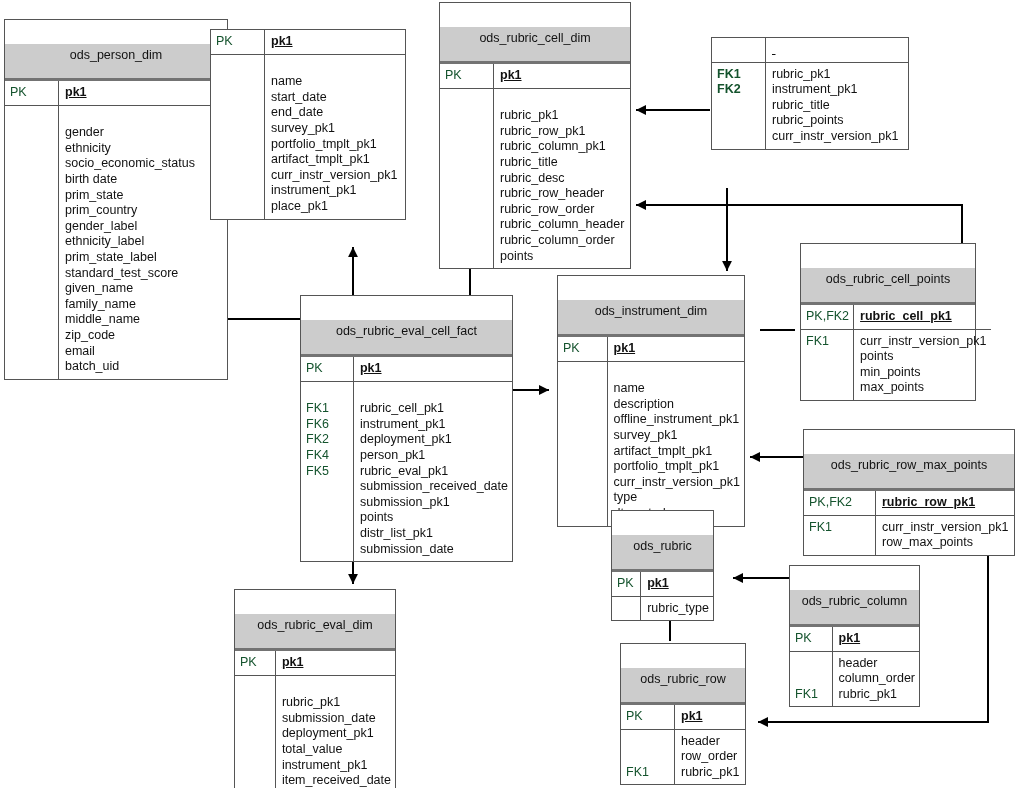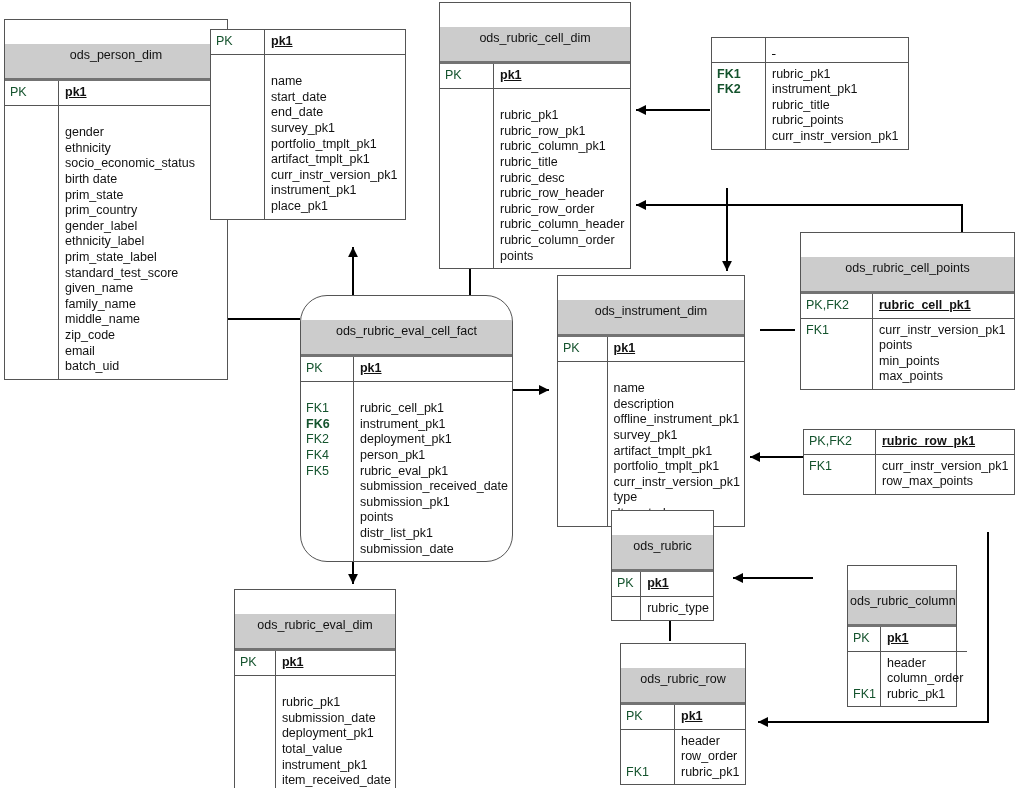--- a/index.html
+++ b/index.html
@@ -11,21 +11,21 @@
              font-size:12.5px;color:#111;padding:4px 2px 16px 2px;line-height:14px;margin-top:24px;}
   .ent-body{display:table;width:100%;border-collapse:collapse;}
   .sect{display:table-row;}
   .keycol{display:table-cell;vertical-align:top;width:44px;border-right:1px solid #555;
           padding:4px 4px 4px 5px;font-size:12.5px;line-height:15.6px;color:#14532d;white-space:nowrap;}
   .attcol{display:table-cell;vertical-align:top;padding:4px 4px 4px 6px;
           font-size:12.5px;line-height:15.6px;color:#111;}
   .sect-pk{border-bottom:1px solid #555;}
   .pkrow{font-weight:bold;text-decoration:underline;}
   .b{font-weight:normal;}
-  .n{font-weight:bold;}
+  .n{font-weight:normal;}
   .kline{height:15.6px;font-weight:bold;}
   .attline{height:15.6px;white-space:nowrap;}
   .spacer{height:15.6px;}
 
   .wideKey{width:62px;}
   svg.links{position:absolute;left:0;top:0;width:1015px;height:788px;z-index:1;}
 </style>
 </head>
 <body>
 
@@ -164,42 +164,42 @@
           <div class="attline b">rubric_pk1</div>
           <div class="attline b">instrument_pk1</div>
           <div class="attline">rubric_title</div>
           <div class="attline">rubric_points</div>
           <div class="attline">curr_instr_version_pk1</div>
         </div>
       </div>
     </div>
   </div>
 
-  <div class="entity" style="left:800px;top:232px;width:215px;">
+  <div class="entity" style="left:800px;top:243px;width:176px;">
     <div class="ent-title">ods_rubric_cell_points</div>
     <div class="ent-body">
       <div class="sect sect-pk">
         <div class="keycol wideKey b">PK,FK2</div>
         <div class="attcol pkrow">rubric_cell_pk1</div>
       </div>
       <div class="sect">
         <div class="keycol wideKey">
           <div class="attline">FK1</div>
         </div>
         <div class="attcol">
           <div class="attline">curr_instr_version_pk1</div>
           <div class="attline">points</div>
           <div class="attline">min_points</div>
           <div class="attline">max_points</div>
         </div>
       </div>
     </div>
   </div>
 
-  <div class="entity" style="left:300px;top:295px;width:213px;border-radius:27px;">
+  <div class="entity" style="left:300px;top:295px;width:213px;">
     <div class="ent-title">ods_rubric_eval_cell_fact</div>
     <div class="ent-body">
       <div class="sect sect-pk">
         <div class="keycol">PK</div>
         <div class="attcol pkrow">pk1</div>
       </div>
       <div class="sect">
         <div class="keycol">
           <div class="attline spacer">&nbsp;</div>
           <div class="attline b">FK1</div>
@@ -244,20 +244,21 @@
           <div class="attline">portfolio_tmplt_pk1</div>
           <div class="attline">curr_instr_version_pk1</div>
           <div class="attline">type</div>
           <div class="attline">dtcreated</div>
         </div>
       </div>
     </div>
   </div>
 
   <div class="entity" style="left:803px;top:429px;width:212px;">
+    <div class="ent-title">ods_rubric_row_max_points</div>
     <div class="ent-body">
       <div class="sect sect-pk">
         <div class="keycol wideKey b">PK,FK2</div>
         <div class="attcol pkrow">rubric_row_pk1</div>
       </div>
       <div class="sect">
         <div class="keycol wideKey">
           <div class="attline">FK1</div>
         </div>
         <div class="attcol">
@@ -301,21 +302,21 @@
       </div>
       <div class="sect">
         <div class="keycol">&nbsp;</div>
         <div class="attcol">
           <div class="attline">rubric_type</div>
         </div>
       </div>
     </div>
   </div>
 
-  <div class="entity" style="left:847px;top:565px;width:110px;">
+  <div class="entity" style="left:789px;top:565px;width:131px;">
     <div class="ent-title">ods_rubric_column</div>
     <div class="ent-body">
       <div class="sect sect-pk">
         <div class="keycol">PK</div>
         <div class="attcol pkrow">pk1</div>
       </div>
       <div class="sect">
         <div class="keycol">
           <div class="attline spacer">&nbsp;</div>
           <div class="attline spacer">&nbsp;</div>

